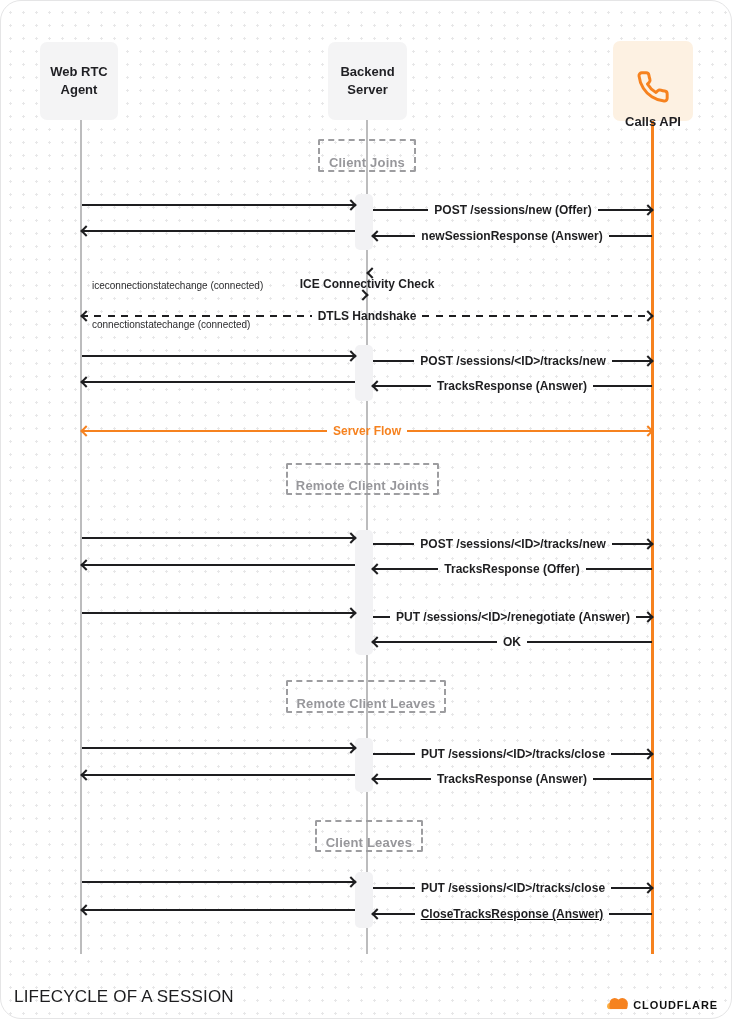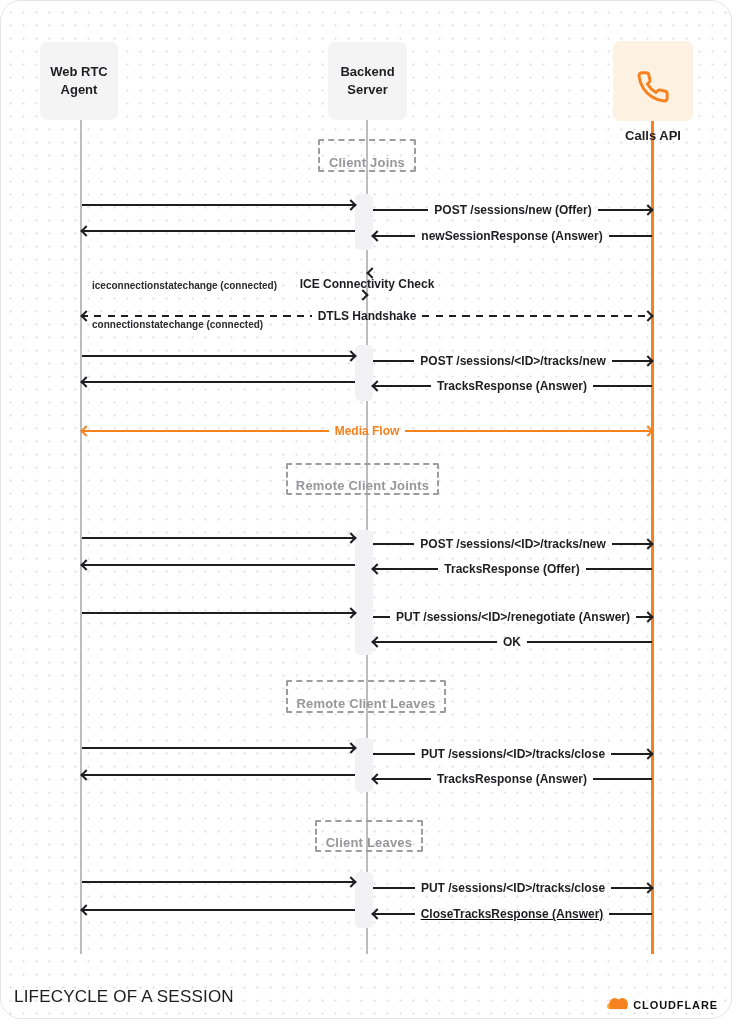--- a/index.html
+++ b/index.html
@@ -12,39 +12,39 @@
     background-size:13px 13px; background-position:3px 5px;
   }
   
   .actor {
     position:absolute; display:flex; flex-direction:column; align-items:center;
     justify-content:center; background:#f4f4f5; border-radius:7px;
     font-weight:700; font-size:13px; color:#1f1f23; text-align:center;
     line-height:1.35; white-space:pre-line; z-index:3;
   }
   .actor.calls { background:#fdf1e2; justify-content:flex-start; padding-top:11px; }
-  .actor.calls .actor-label { margin-top:19px; }
+  .actor.calls .actor-label { margin-top:5px; }
   
   .lifeline { position:absolute; width:2px; background:#bcbcbd; z-index:0; }
   .lifeline.orange { width:2.5px; background:#f6821f; }
   
   .bar { position:absolute; width:18px; background:#f2f2f4; border-radius:5px; z-index:1; }
   
   .arrow { position:absolute; height:16px; display:flex; align-items:center; z-index:2; }
   .shaft { flex:1; min-width:2px; height:2.5px; background:#1e1e20; }
   .shaft.dash { background:repeating-linear-gradient(90deg,#1e1e20 0 7px,transparent 7px 13.5px); }
   .shaft.orange { background:#f6821f; }
   .chev { flex:none; width:8px; height:8px; border-top:2.6px solid #1e1e20; border-right:2.6px solid #1e1e20; }
   .chev.r { transform:rotate(45deg); margin-left:-9px; }
   .chev.l { transform:rotate(-135deg); margin-right:-9px; }
   .chev.orange { border-color:#f6821f; }
   .msg-label { flex:none; font-size:12px; font-weight:700; color:#1e1e20; padding:0 6px; white-space:nowrap; }
   .msg-label.orange { color:#f6821f; }
   
-  .note { position:absolute; font-size:10px; font-weight:700; color:#2c2c2e; white-space:nowrap; z-index:2; }
+  .note { position:absolute; font-size:10px; font-weight:400; color:#2c2c2e; white-space:nowrap; z-index:2; }
   
   .section-box {
     position:absolute; border:2px dashed #9d9da0; border-radius:2px; z-index:2;
     display:flex; align-items:flex-end; justify-content:center;
     font-size:13px; font-weight:600; color:#97979b; letter-spacing:.2px; white-space:nowrap;
   }
   
   .title { position:absolute; left:13px; top:986px; font-size:17px; font-weight:400; color:#1d1d1f; letter-spacing:.2px; z-index:3; }
   .brand { position:absolute; right:13px; top:994px; display:flex; align-items:center; gap:4px; z-index:3; }
   .brand-text { font-size:11px; font-weight:800; color:#111; letter-spacing:.9px; }
@@ -143,21 +143,21 @@
     <span class="shaft"></span>
   </div>
   <div class="arrow" style="left:81px; top:373px; width:273px;">
     <span class="chev l"></span>
       <span class="shaft"></span>
   </div>
 
   <div class="arrow" style="left:81px; top:422px; width:570px;">
     <span class="chev l orange"></span>
       <span class="shaft orange"></span>
-    <span class="msg-label orange">Media Flow</span>
+    <span class="msg-label orange">Server Flow</span>
     <span class="shaft orange"></span>
       <span class="chev r orange"></span>
   </div>
 
   <div class="section-box" style="left:285px; top:462px; width:153px; height:32px;">
     <span>Remote Client Joints</span>
   </div>
 
   <div class="arrow" style="left:81px; top:529px; width:273px;">
     <span class="shaft"></span>

